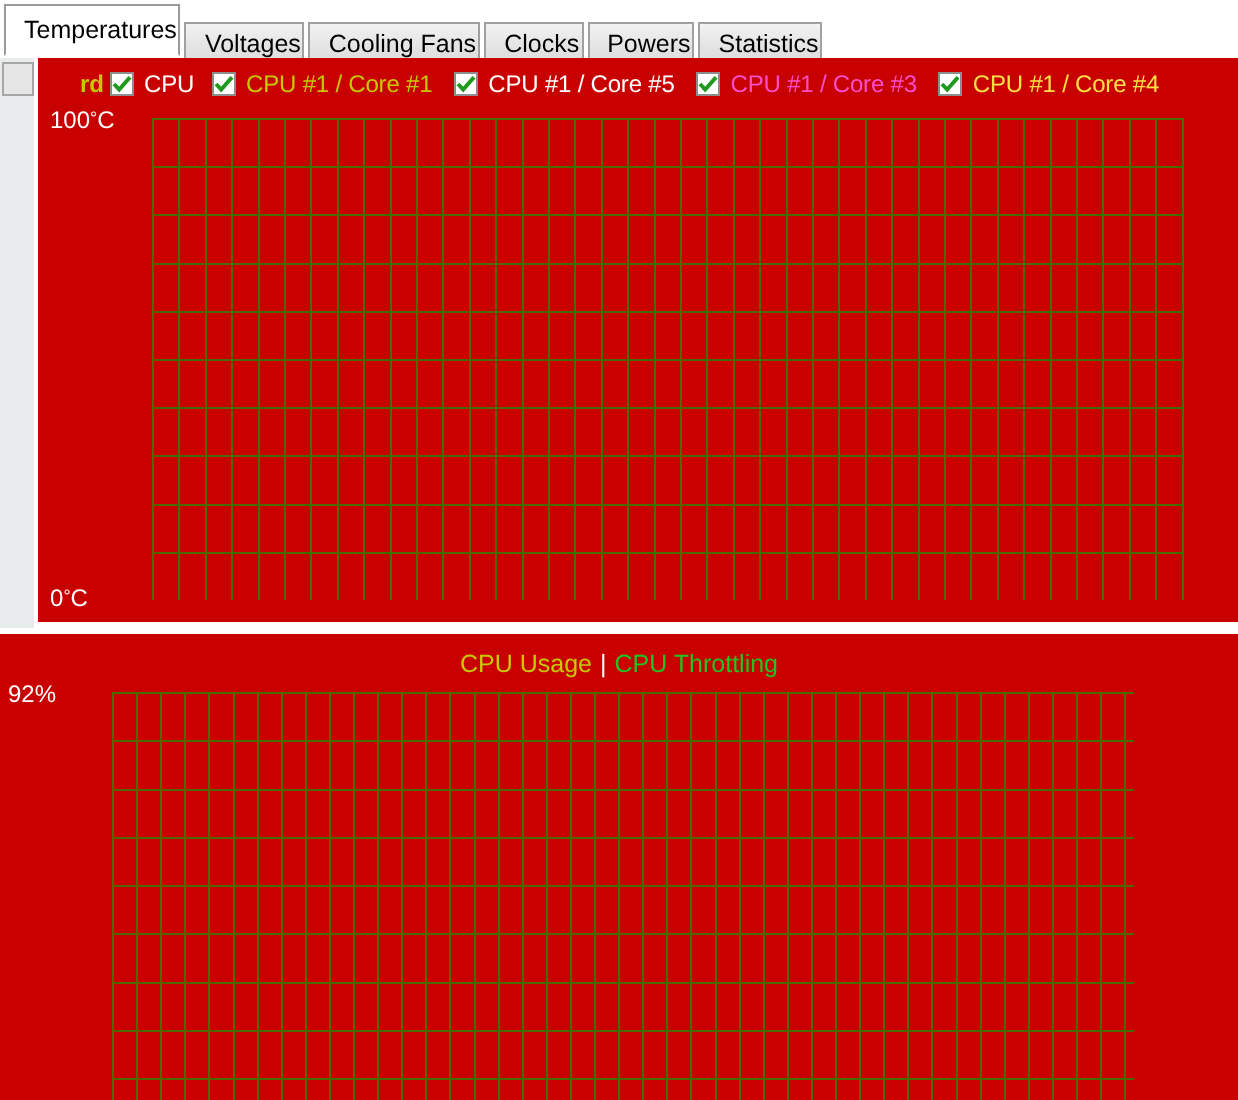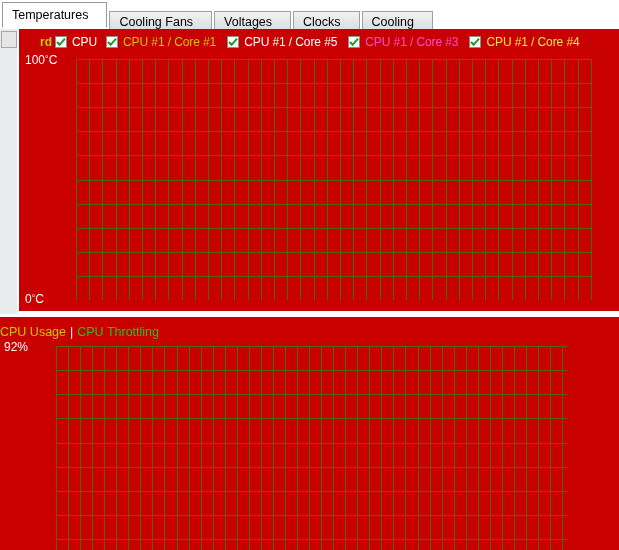--- a/index.html
+++ b/index.html
@@ -28,21 +28,21 @@
     position: absolute;
     left: 2px; top: 2px;
     height: 26px;
     display: flex;
     align-items: flex-end;
     gap: 2px;
   }
   .tab {
     height: 21px;
     line-height: 21px;
-    padding: 0 18px 0 9px;
+    padding: 0 1px 0 9px;
     font-size: 12.5px;
     color: #000000;
     background: linear-gradient(to bottom, #f2f2f2 0%, #e3e3e3 60%, #dcdcdc 100%);
     border: 1px solid #a0a0a0;
     border-bottom: none;
     box-sizing: border-box;
     white-space: nowrap;
     cursor: default;
     position: relative;
     top: 4px;
@@ -169,20 +169,21 @@
   }
   #label-100c { left: 6px; top: 25px; width: 46px; }
   #label-0c   { left: 6px; top: 264px; width: 46px; }
 
   
   #usage-title {
     position: absolute;
     left: 0;
     top: 8px;
     width: 619px;
+    text-align: center;
     font-size: 12.5px;
     line-height: 14px;
     white-space: nowrap;
   }
   .t-usage { color: #c8c800; }
   .t-sep   { color: #ffffff; padding: 0 4px; }
   .t-throt { color: #22c322; }
 
   #chart-usage {
     --cw: 12.05px;
@@ -195,24 +196,25 @@
   #label-100p { left: 4px; top: 24px; width: 46px; }
 
   .deg { font-size: 9px; vertical-align: top; position: relative; top: -1px; }
 </style>
 </head>
 <body>
 
 <div id="tabbar">
   <div id="tabstrip">
     <div class="tab selected">Temperatures</div>
+    <div class="tab">Voltages</div>
     <div class="tab">Cooling Fans</div>
-    <div class="tab">Voltages</div>
     <div class="tab">Clocks</div>
-    <div class="tab">Cooling</div>
+    <div class="tab">Powers</div>
+    <div class="tab">Statistics</div>
   </div>
 </div>
 
 <div id="scrollbar">
   <div id="scroll-thumb"></div>
 </div>
 
 <div class="panel" id="panel-temps">
 
   <div id="clipped-label">rd</div>

